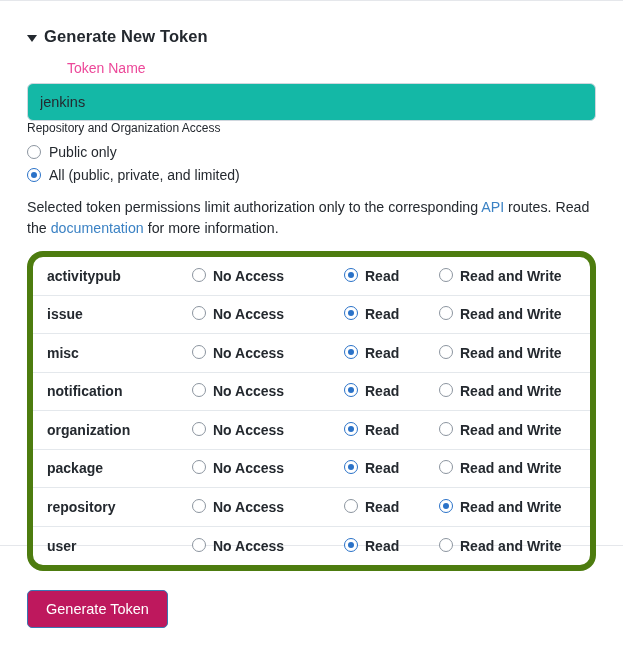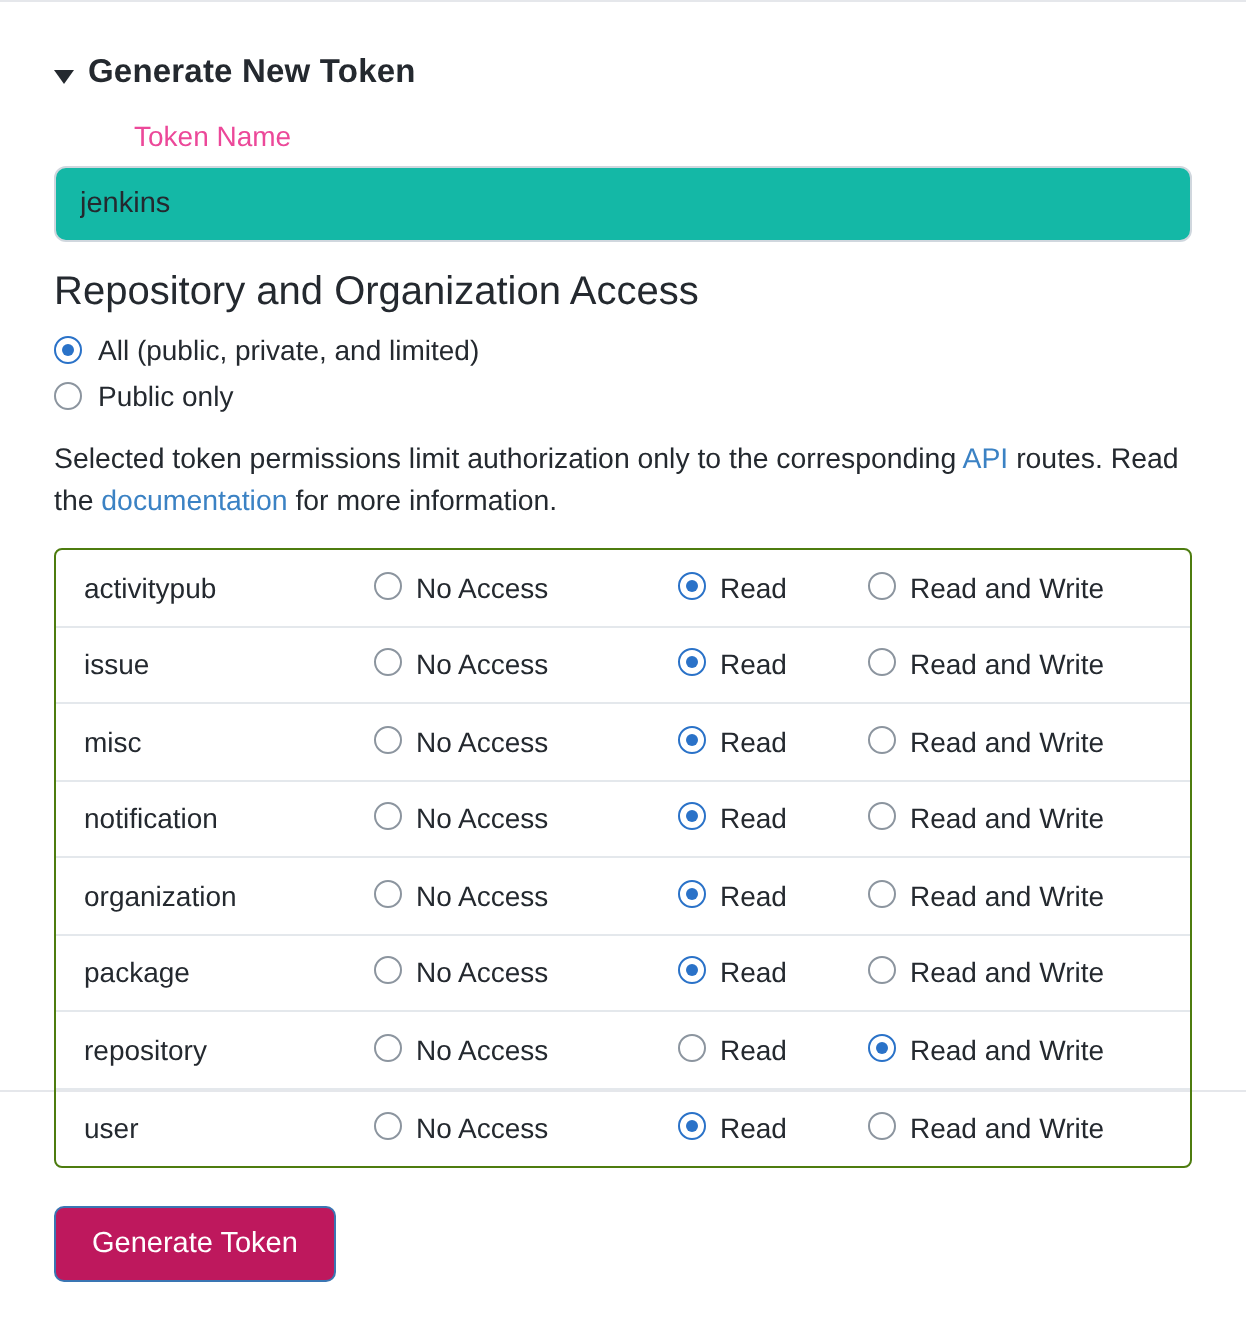--- a/index.html
+++ b/index.html
@@ -58,23 +58,23 @@
     padding: 8px 12px;
     border: 1px solid #d0d7de;
     border-radius: 6px;
     font-family: "Liberation Sans", sans-serif;
     font-size: 14.5px;
     color: #24292f;
     background: #14b8a6;
     outline: none;
   }
   .access-label {
-    margin-top: 14px;
+    margin-top: 0;
     margin-bottom: 9px;
-    font-size: 20px;
+    font-size: 12px;
   }
   .radio-line {
     display: flex;
     align-items: center;
     gap: 8px;
     margin-bottom: 7px;
     font-size: 14px;
   }
   .radio {
     width: 14px;
@@ -104,23 +104,24 @@
     margin-bottom: 13px;
     font-size: 14.2px;
     line-height: 1.45;
     color: #24292f;
   }
   .note a {
     color: #3b82c4;
     text-decoration: none;
   }
   .perm-table {
-    border: 1px solid #4d7c0f;
-    border-radius: 4px;
+    border: 6px solid #4d7c0f;
+    border-radius: 16px;
     overflow: hidden;
+    font-weight: bold;
   }
   .perm-row {
     display: flex;
     align-items: center;
     height: 38.5px;
     border-bottom: 1px solid #e4e8ec;
     padding-left: 14px;
   }
   .perm-row:last-child { border-bottom: none; }
   .perm-name {
@@ -160,27 +161,27 @@
     <span class="disclosure-triangle"></span>
     <span class="section-title">Generate New Token</span>
   </div>
 
   <div class="field-label">Token Name</div>
   <input class="text-input" type="text" value="jenkins" style="">
 
   <div class="access-label">Repository and Organization Access</div>
 
   <div class="radio-line">
+    <span class="radio"></span>
+    <span>Public only</span>
+  </div>
+  <div class="radio-line">
     <span class="radio checked"></span>
     <span>All (public, private, and limited)</span>
   </div>
-  <div class="radio-line">
-    <span class="radio"></span>
-    <span>Public only</span>
-  </div>
 
   <div class="note">
     <span>Selected token permissions limit authorization only to the corresponding </span><a href="#">API</a><span> routes. Read the </span><a href="#">documentation</a><span> for more information.</span>
   </div>
 
   <div class="perm-table">
 
     <div class="perm-row">
       <span class="perm-name">activitypub</span>
       <span class="perm-opt opt-noaccess">

